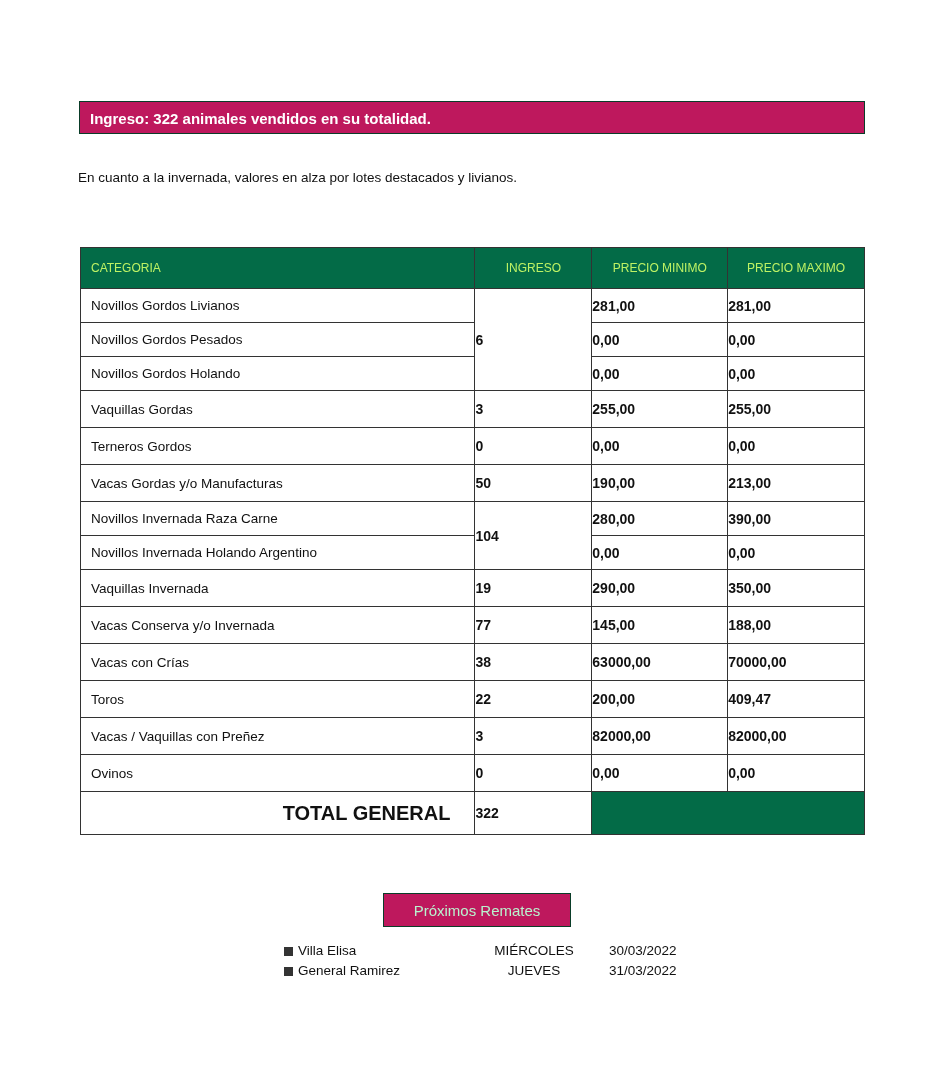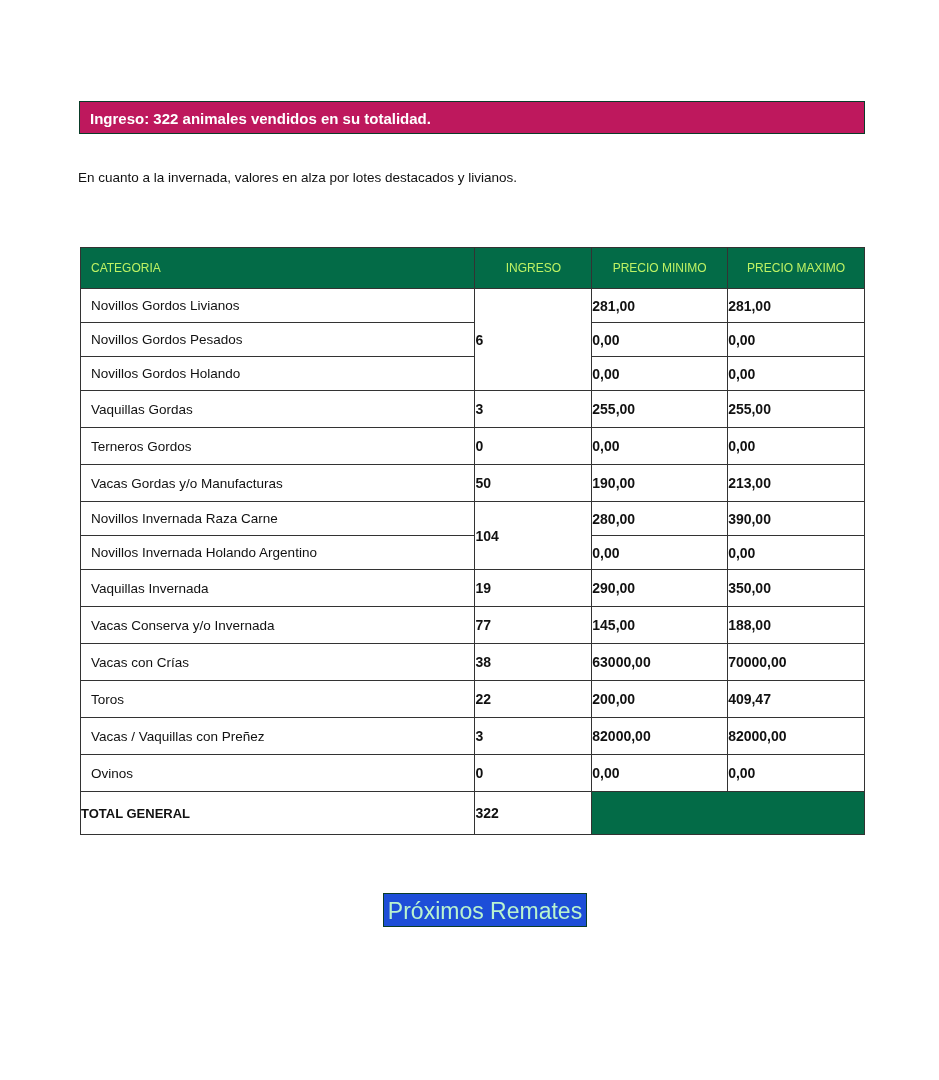--- a/index.html
+++ b/index.html
@@ -13,23 +13,23 @@
   table.main th.cat{text-align:left;padding-left:10px;}
   .c1{width:384px;}
   .c2{width:116px;}
   .c3{width:135px;}
   .c4{width:136px;}
   td.name{padding-left:10px !important;text-align:left;}
   td.num{font-weight:bold;font-size:14px;}
   tr.r{height:37px;}
   tr.rs{height:34px;padding-left:48px;}
   tr.total td{height:42px;}
-  td.tlabel{text-align:left;font-weight:bold;font-size:13px;padding-right:24px !important;}
+  td.tlabel{text-align:right;font-weight:bold;font-size:20px;padding-right:24px !important;}
   td.green{background:#036b47;}
-  .prox{position:absolute;left:383px;top:893px;width:204px;height:34px;background:#1d4ed8;color:#b9f3cf;font-size:23px;line-height:34px;text-align:center;border:1px solid #0a3d28;box-sizing:border-box;}
+  .prox{position:absolute;left:383px;top:893px;width:188px;height:34px;background:#be185d;color:#b9f3cf;font-size:15px;line-height:34px;text-align:center;border:1px solid #0a3d28;box-sizing:border-box;}
   .sched{position:absolute;left:284px;top:942px;font-size:13.5px;}
   .sched .row{height:20px;position:relative;width:420px;}
   .sched .bullet{position:absolute;left:0;top:5px;width:9px;height:9px;background:#333;}
   .sched .place{position:absolute;left:14px;top:1px;}
   .sched .day{position:absolute;left:190px;width:120px;top:1px;text-align:center;}
   .sched .date{position:absolute;left:325px;top:1px;}
 </style>
 </head>
 <body>
 
@@ -137,13 +137,25 @@
       <td class="tlabel">TOTAL GENERAL</td>
       <td class="num">322</td>
       <td class="green" colspan="2"></td>
     </tr>
   </tbody>
 </table>
 
 <div class="prox">Próximos Remates</div>
 
 <div class="sched">
+  <div class="row">
+    <span class="bullet"></span>
+    <span class="place">Villa Elisa</span>
+    <span class="day">MIÉRCOLES</span>
+    <span class="date">30/03/2022</span>
+  </div>
+  <div class="row">
+    <span class="bullet"></span>
+    <span class="place">General Ramirez</span>
+    <span class="day">JUEVES</span>
+    <span class="date">31/03/2022</span>
+  </div>
 </div>
 
 </body></html>

